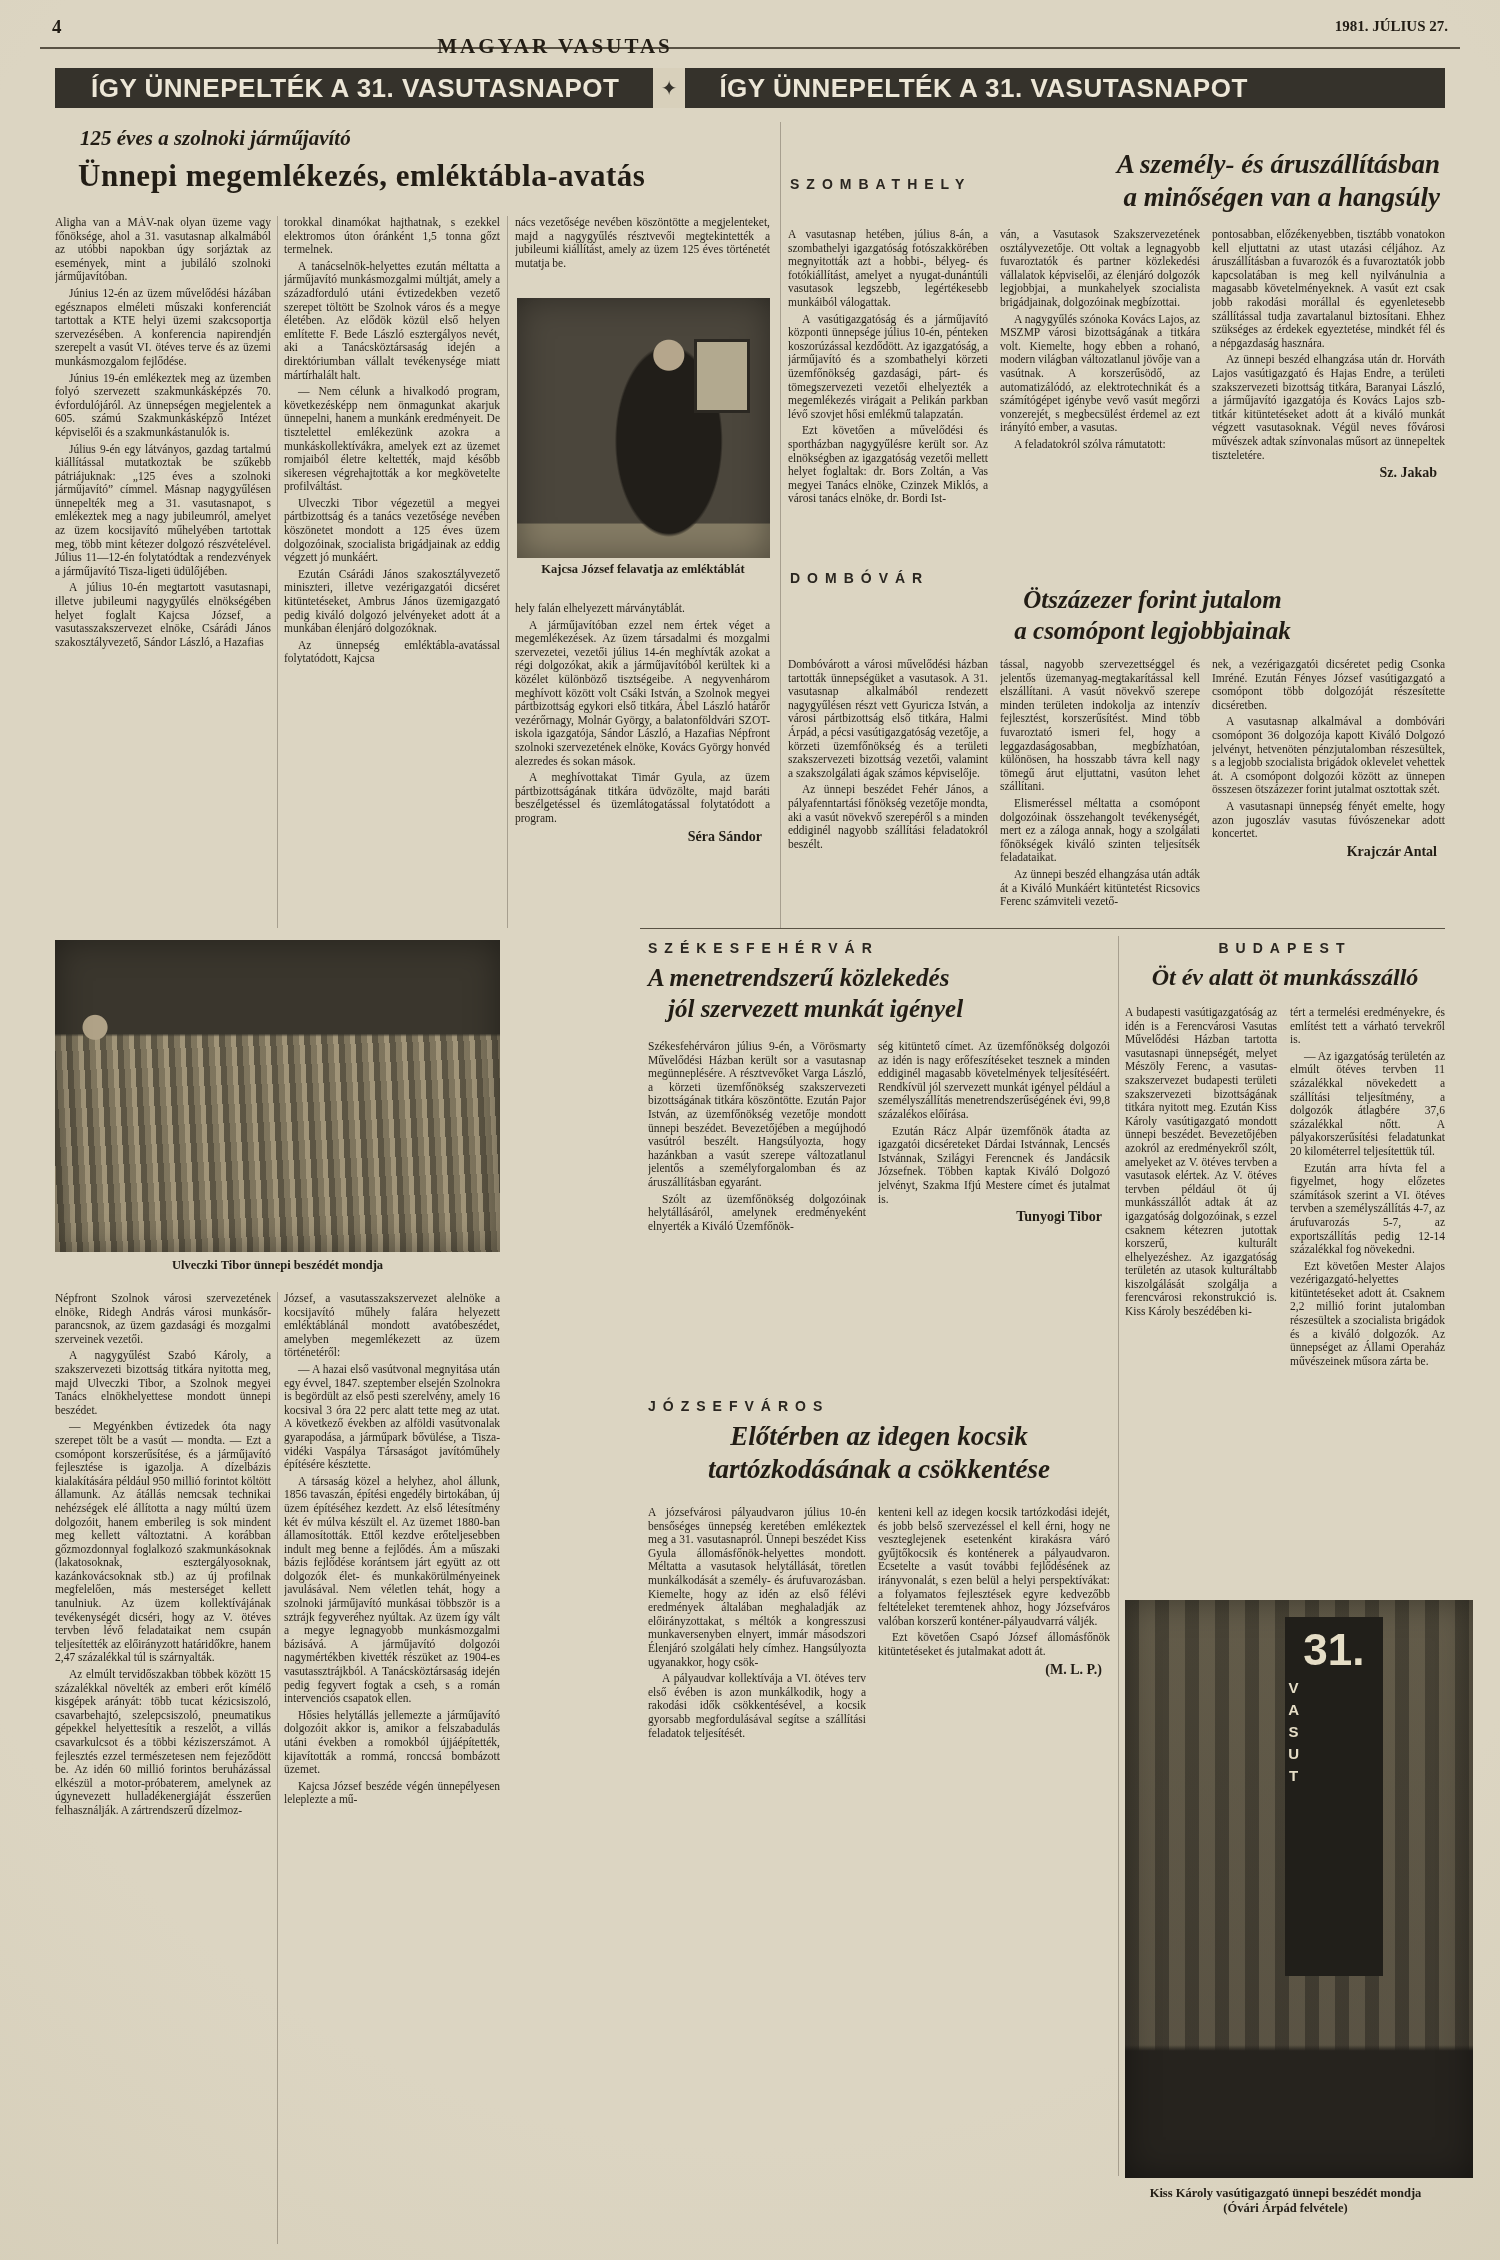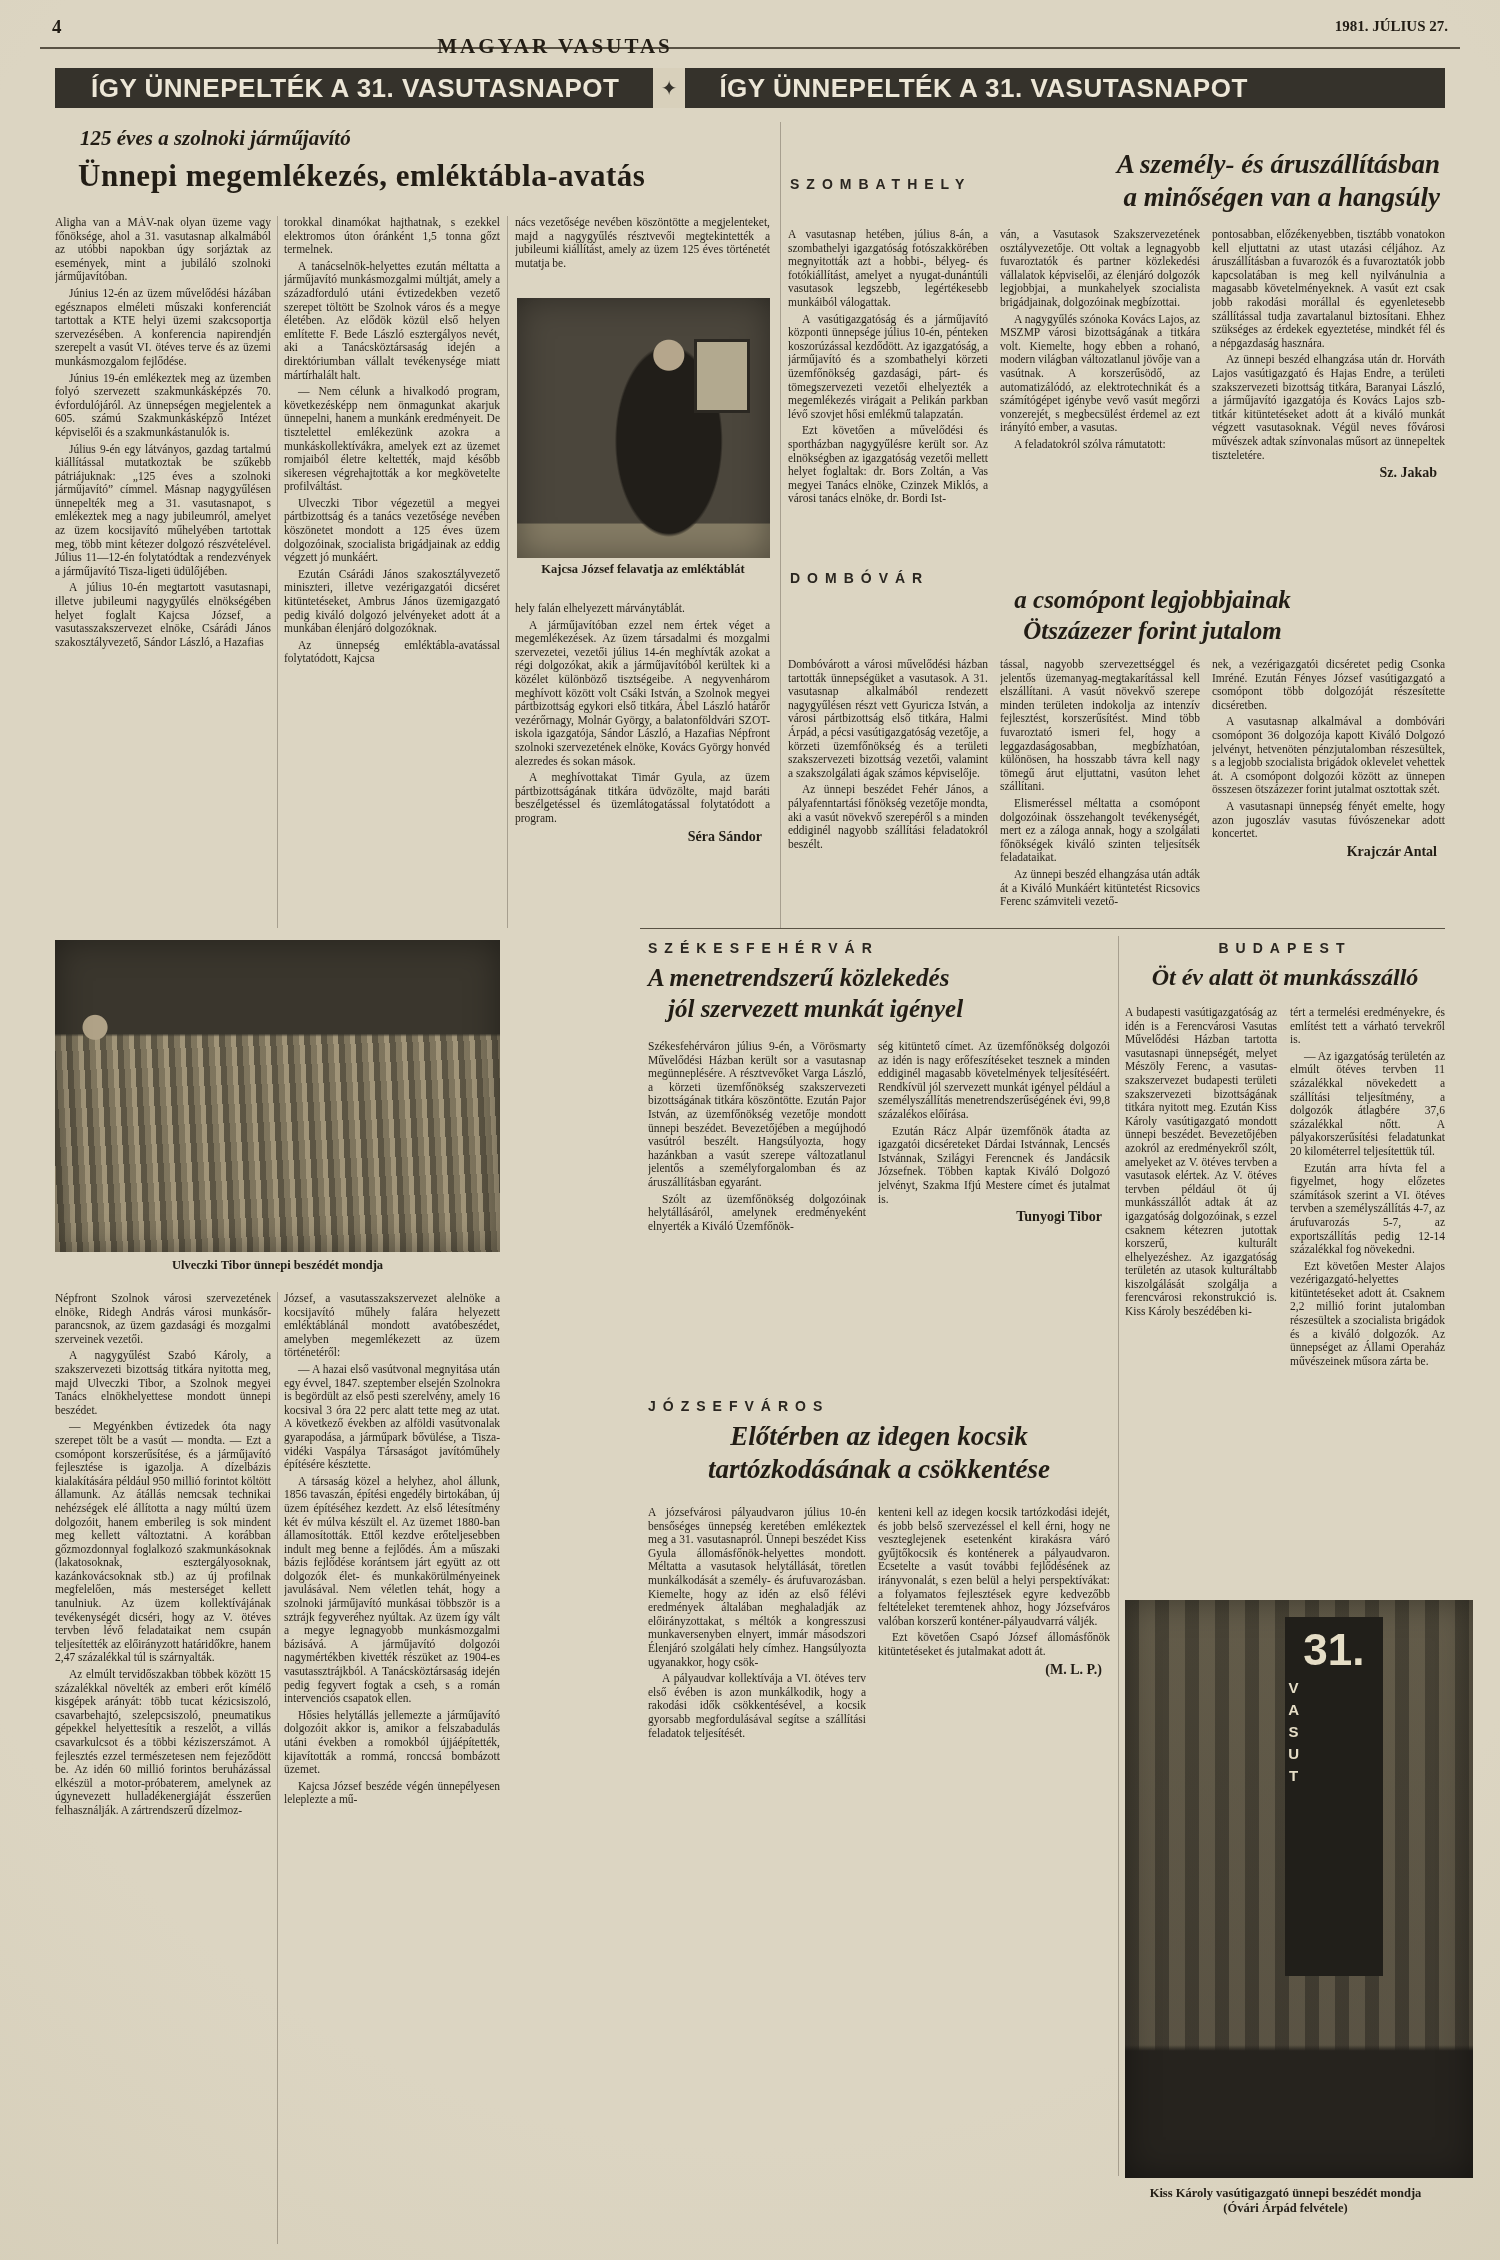--- a/index.html
+++ b/index.html
@@ -145,22 +145,22 @@
   <div class="b col" style="left:1212px;top:228px;width:233px;height:336px;">
     <div>
         <p>pontosabban, előzékenyebben, tisztább vonatokon kell eljuttatni az utast utazási céljához. Az áruszállításban a fuvarozók és a fuvaroztatók jobb kapcsolatában is meg kell nyilvánulnia a magasabb követelményeknek. A vasút ezt csak jobb rakodási morállal és egyenletesebb szállítással tudja zavartalanul biztosítani. Ehhez szükséges az érdekek egyeztetése, mindkét fél és a népgazdaság hasznára.</p>
         <p>Az ünnepi beszéd elhangzása után dr. Horváth Lajos vasútigazgató és Hajas Endre, a területi szakszervezeti bizottság titkára, Baranyai László, a járműjavító igazgatója és Kovács Lajos szb-titkár kitüntetéseket adott át a kiváló munkát végzett vasutasoknak. Végül neves fővárosi művészek adtak színvonalas műsort az ünnepeltek tiszteletére.</p>
       </div>
     <div class="byline">Sz. Jakab</div>
   </div>
 
   <div class="b seclabel" style="left:790px;top:570px;">DOMBÓVÁR</div>
   <div class="b ithead sm" style="left:860px;top:584px;width:585px;text-align:center;">
+    <div>Ötszázezer forint jutalom</div>
     <div>a csomópont legjobbjainak</div>
-    <div>Ötszázezer forint jutalom</div>
   </div>
   <div class="b col" style="left:788px;top:658px;width:200px;height:268px;">
       <p>Dombóvárott a városi művelődési házban tartották ünnepségüket a vasutasok. A 31. vasutasnap alkalmából rendezett nagygyűlésen részt vett Gyuricza István, a városi pártbizottság első titkára, Halmi Árpád, a pécsi vasútigazgatóság vezetője, a körzeti üzemfőnökség és a területi szakszervezeti bizottság vezetői, valamint a szakszolgálati ágak számos képviselője.</p>
       <p>Az ünnepi beszédet Fehér János, a pályafenntartási főnökség vezetője mondta, aki a vasút növekvő szerepéről s a minden eddiginél nagyobb szállítási feladatokról beszélt.</p>
     </div>
   <div class="b col" style="left:1000px;top:658px;width:200px;height:268px;">
       <p>tással, nagyobb szervezettséggel és jelentős üzemanyag-megtakarítással kell elszállítani. A vasút növekvő szerepe minden területen indokolja az intenzív fejlesztést, korszerűsítést. Mind több fuvaroztató ismeri fel, hogy a leggazdaságosabban, megbízhatóan, különösen, ha hosszabb távra kell nagy tömegű árut eljuttatni, vasúton lehet szállítani.</p>
       <p>Elismeréssel méltatta a csomópont dolgozóinak összehangolt tevékenységét, mert ez a záloga annak, hogy a szolgálati főnökségek kiváló szinten teljesítsék feladataikat.</p>
       <p>Az ünnepi beszéd elhangzása után adták át a Kiváló Munkáért kitüntetést Ricsovics Ferenc számviteli vezető-</p>
     </div>

